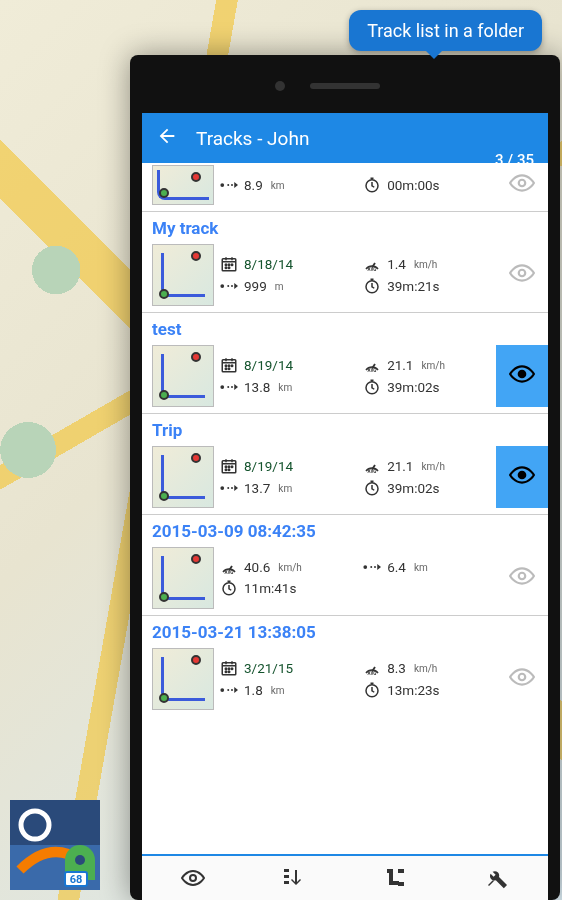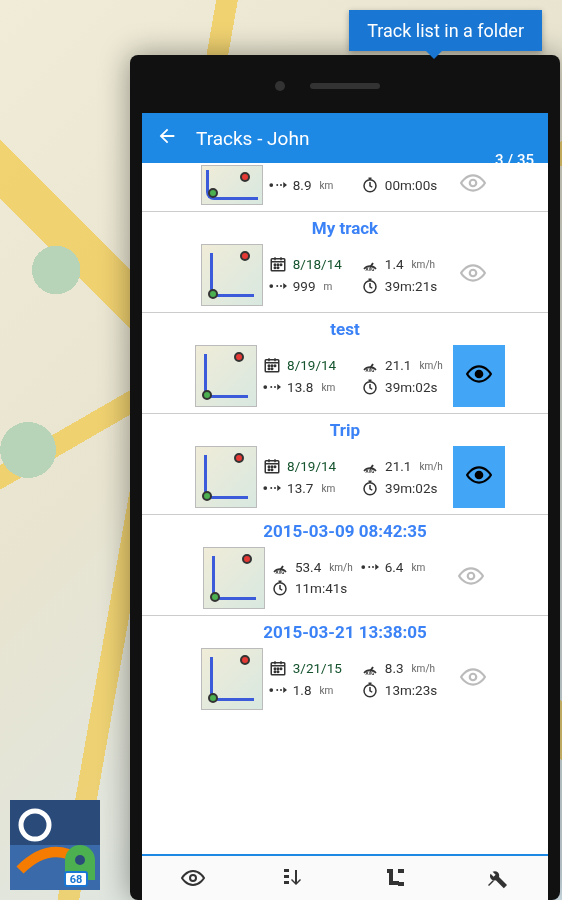--- a/index.html
+++ b/index.html
@@ -33,21 +33,21 @@
       radial-gradient(circle at 5% 50%, #b8d4b8 0%, #b8d4b8 4%, transparent 4%);
   }
 
   .callout {
     position: absolute;
     top: 10px;
     right: 20px;
     background: #1976d2;
     color: #fff;
     padding: 10px 18px;
-    border-radius: 0;
+    border-radius: 12px;
     font-size: 18px;
     box-shadow: 0 2px 6px rgba(0,0,0,0.3);
     z-index: 5;
   }
   .callout::after {
     content:"";
     position:absolute;
     bottom:-8px;
     left:40%;
     border:8px solid transparent;
@@ -102,21 +102,20 @@
   .appbar .title { flex:1; font-size: 19px; font-weight:400; }
   .appbar .counter { font-size: 15px; font-weight:500;margin-top:43px; }
 
   .list { flex:1; overflow:hidden; background:#fff; }
 
   .track-item {
     border-top: 1px solid #ccc;
     display: flex;
     flex-direction: column;
     position: relative;
-    align-items: center;
   }
   .track-item.partial { border-top: none; }
   .track-title {
     font-size: 17px;
     font-weight: bold;
     color: #3b82f6;
     padding: 6px 10px 2px;
   }
   .row {
     display: flex;
@@ -445,21 +444,21 @@
             </div>
             <div class="cols">
               <div class="stat">
                 <span class="ico">
                   <svg viewBox="0 0 24 20" fill="none" stroke="#333" stroke-width="2">
                     <path d="M4 16a10 10 0 0 1 16 0"></path>
                     <path d="M12 14l4-6" stroke-width="2.5"></path>
                     <text x="12" y="19" font-size="6" fill="#333" stroke="none" text-anchor="middle" font-weight="bold">AVG</text>
                   </svg>
                 </span>
-                <span class="val">53.4</span>
+                <span class="val">40.6</span>
                 <span class="unit">km/h</span>
               </div>
               <div class="stat">
                 <span class="ico">
                   <svg viewBox="0 0 24 16" fill="#333">
                     <circle cx="3" cy="8" r="2.5"></circle>
                     <circle cx="11" cy="8" r="1.3"></circle>
                     <circle cx="16" cy="8" r="1.3"></circle>
                     <path d="M19 4l5 4-5 4z"></path>
                   </svg>

